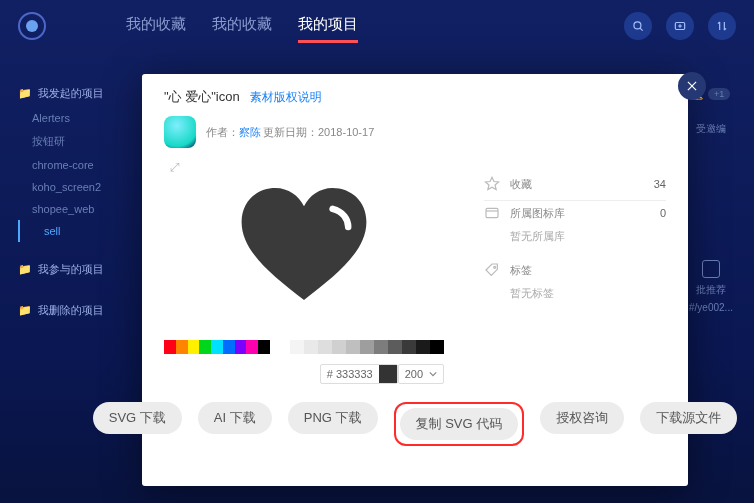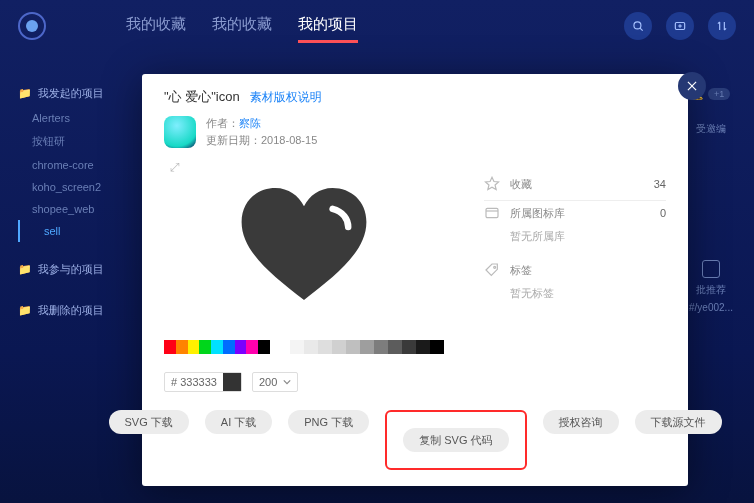--- a/index.html
+++ b/index.html
@@ -25,44 +25,44 @@
 
 .modal{position:absolute;left:142px;top:74px;width:546px;height:412px;background:#fff;border-radius:3px;box-shadow:0 6px 40px rgba(0,0,0,.45);color:#333;font-size:12px;padding:14px 22px 10px}
 .close{position:absolute;right:-18px;top:-2px;width:28px;height:28px;background:#253874;border-radius:50%;color:#fff;display:flex;align-items:center;justify-content:center;cursor:pointer}
 .close svg{width:14px;height:14px}
 .m-header{display:flex;flex-direction:column;gap:4px}
 .m-title-line{display:flex;align-items:center;gap:10px}
 .m-title{font-size:13px}
 .m-link{color:#1a82f7;font-size:12px;cursor:pointer}
 .author-row{display:flex;align-items:center;gap:10px;margin-top:6px}
 .avatar{width:32px;height:32px;border-radius:8px;background:radial-gradient(circle at 40% 30%,#7feefe,#17d9c6 70%,#0a1b54)}
-.a-col{display:flex;flex-direction:column;gap:2px;font-size:11px;color:#888}
+.a-col{display:flex;gap:2px;font-size:11px;color:#888}
 .a-col .name{color:#1a82f7}
 .m-body{display:flex;margin-top:6px;gap:40px}
 .preview{width:280px}
 .canvas{width:280px;height:180px;background:#fff;position:relative;display:flex;align-items:center;justify-content:center}
 .expand{position:absolute;left:6px;top:6px;width:14px;height:14px;color:#bbb;cursor:pointer}
 .heart{width:130px;height:120px;color:#3a3a3a}
 .swatches{display:flex;margin-top:6px}
 .sw{width:14px;height:14px}
 .grays{display:flex;margin-left:6px}
 .gw{width:14px;height:14px}
-.inputs{display:flex;align-items:center;gap:10px;margin-top:18px;}
+.inputs{display:flex;align-items:center;margin-top:10px;justify-content:flex-end}
 .color-input{display:flex;align-items:center;border:1px solid #ddd;border-radius:2px;height:20px}
 .color-input span{font-size:11px;padding:0 6px;color:#666}
 .swatch-box{width:18px;height:18px}
 .size-input{display:flex;align-items:center;border:1px solid #ddd;border-radius:2px;height:20px;padding:0 6px;gap:6px;color:#666;font-size:11px}
 .details{flex:1;padding-top:18px;font-size:11px;color:#888}
 .d-row{display:flex;align-items:center;gap:10px;padding:4px 0 8px}
 .d-row .d-icon{width:16px;height:16px;color:#bbb}
 .d-row .d-val{margin-left:auto;color:#666}
 .d-sub{padding-left:26px;color:#aaa;padding-bottom:14px}
 .btnrow{display:flex;justify-content:center;gap:16px;margin-top:18px}
-.pill{background:#ececec;color:#555;border-radius:16px;height:24px;padding:0 16px;display:flex;align-items:center;font-size:11px;cursor:pointer;white-space:nowrap}
-.red-box{border:2px solid #ff2a2a;padding:16px;border-radius:6px;display:flex}
+.pill{background:#ececec;color:#555;border-radius:16px;height:32px;padding:0 16px;display:flex;align-items:center;font-size:13px;cursor:pointer;white-space:nowrap}
+.red-box{border:2px solid #ff2a2a;padding:4px;border-radius:12px;display:flex}
 </style>
 </head>
 <body>
 <div class="page">
 
 <div class="topbar">
   <div class="logo">
         <span></span>
       </div>
   <div class="nav">
@@ -127,21 +127,21 @@
 
   <div class="m-header">
     <div class="m-title-line">
       <span class="m-title">"心 爱心"icon</span>
       <span class="m-link">素材版权说明</span>
     </div>
     <div class="author-row">
       <div class="avatar"></div>
       <div class="a-col">
         <div><span>作者：</span><span class="name">察陈</span></div>
-        <div><span>更新日期：</span><span>2018-08-15</span></div>
+        <div><span>更新日期：</span><span>2018-10-17</span></div>
       </div>
     </div>
   </div>
 
   <div class="m-body">
     <div class="preview">
       <div class="canvas">
         <div class="expand">⤢</div>
         <svg class="heart" viewBox="0 0 100 90">
           <path fill="currentColor" d="M50 88 C24 68 2 50 2 28 C2 12 14 2 28 2 C38 2 46 8 50 16 C54 8 62 2 72 2 C86 2 98 12 98 28 C98 50 76 68 50 88 Z"></path>

